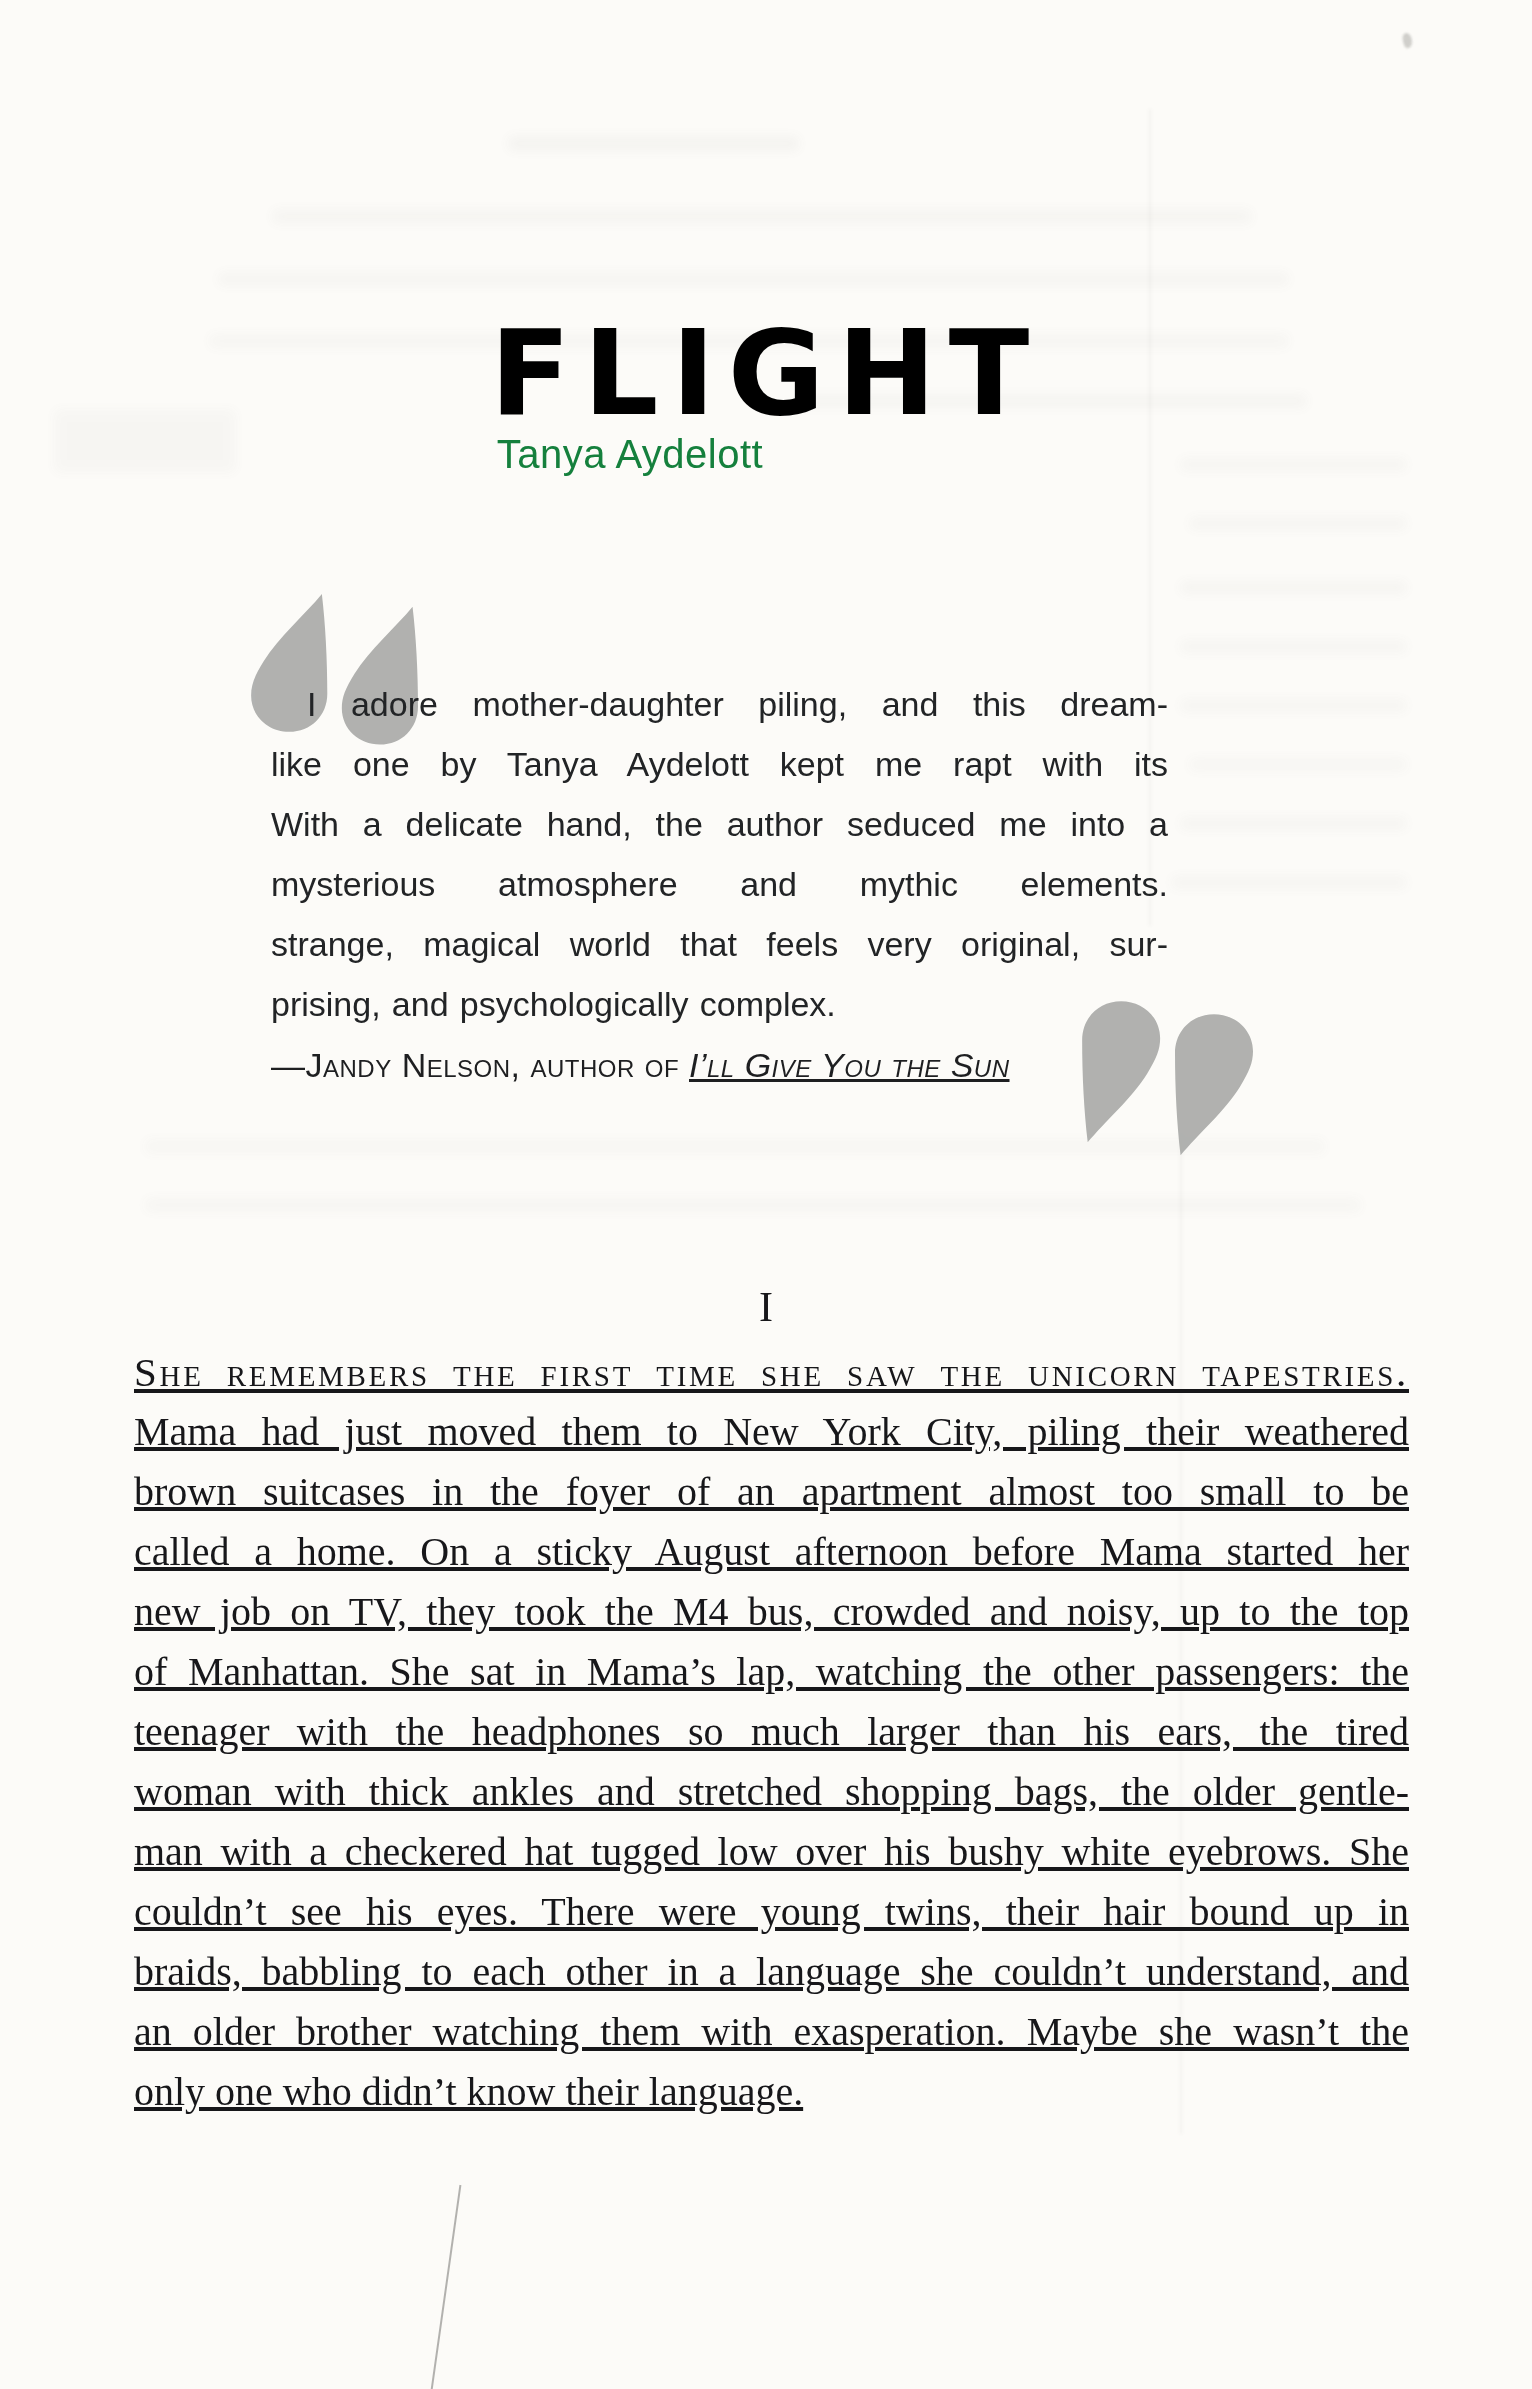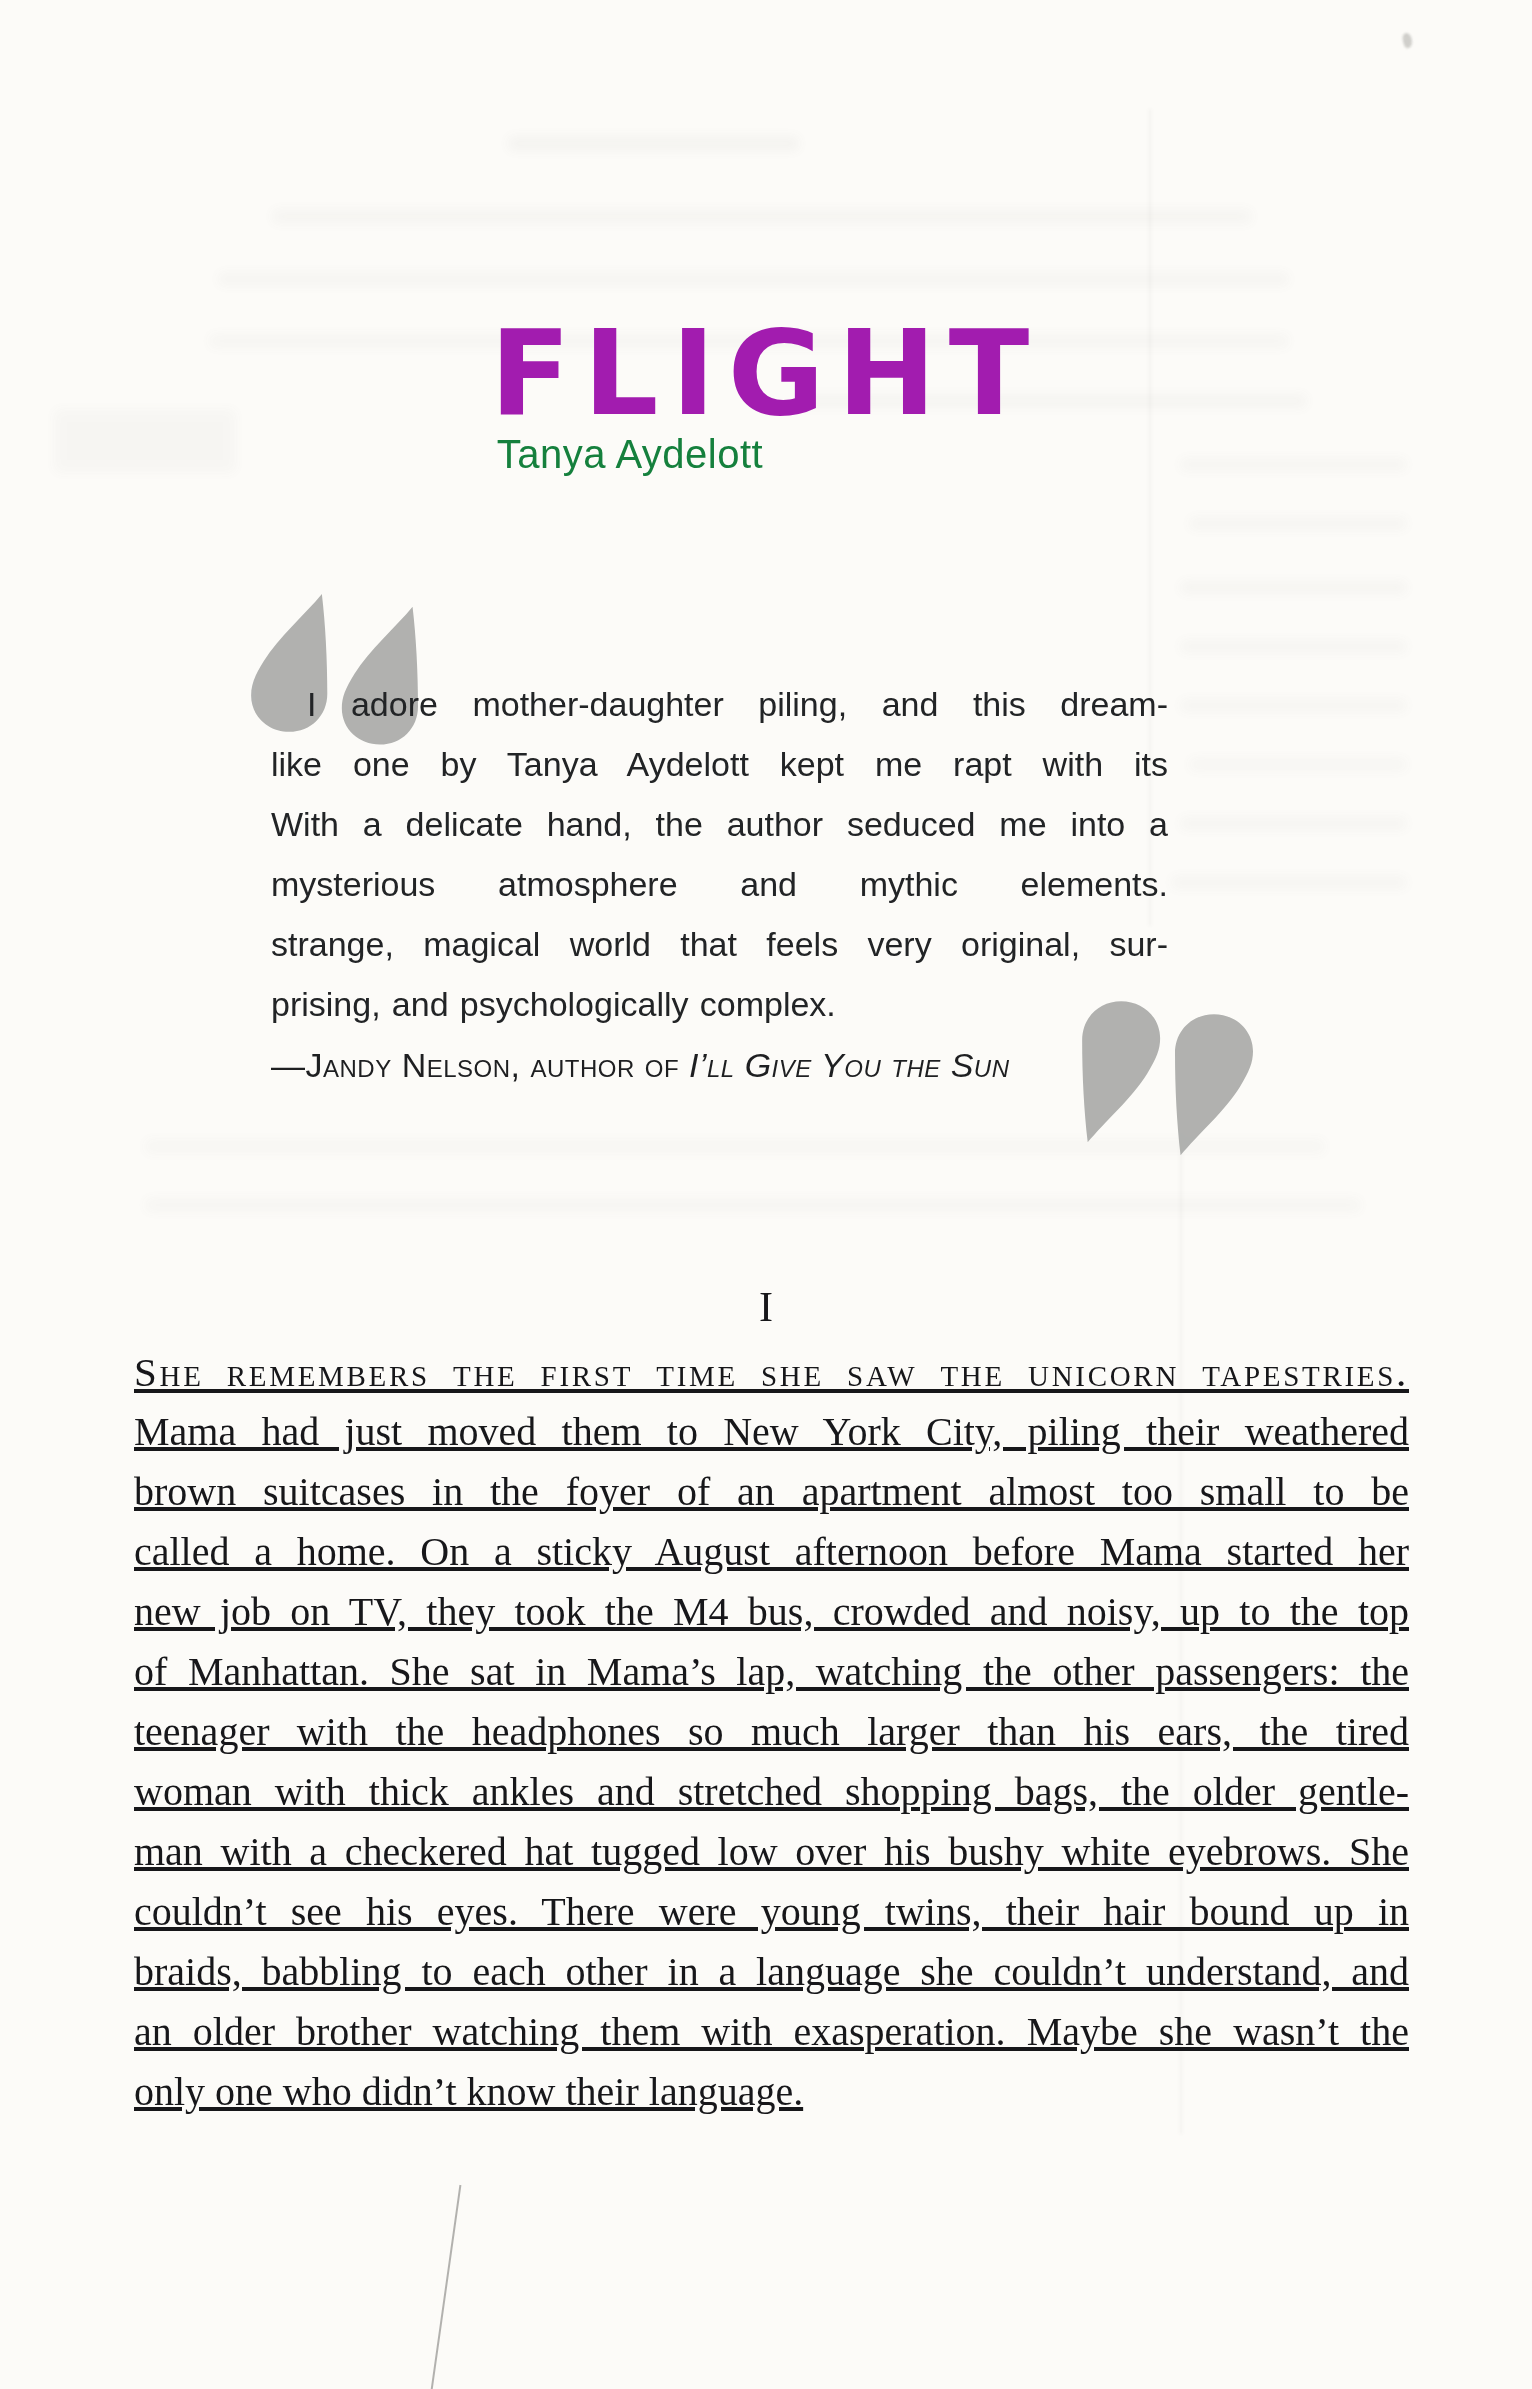--- a/index.html
+++ b/index.html
@@ -28,21 +28,21 @@
     background:rgba(125,125,120,.35);filter:blur(0.9px);transform:rotate(-14deg);
   }
   
   .title{
     position:absolute;top:314px;left:0;width:1532px;
     text-align:center;
     font-family:"DejaVu Sans", sans-serif;
     font-weight:bold;
     font-size:118px;line-height:118px;
     letter-spacing:12.7px;
-    color:#a21caf;
+    color:#000000;
   }
   .author{
     position:absolute;top:430px;left:0;width:1260px;
     text-align:center;
     font-family:"Liberation Sans", sans-serif;
     font-size:40px;line-height:49px;
     letter-spacing:0.5px;
     color:#15803d;
   }
   
@@ -66,21 +66,21 @@
   .bline.last{text-align:left;text-align-last:left;}
   .attribution{
     position:absolute;left:271px;top:1037px;width:890px;z-index:2;
     font-family:"Liberation Sans", sans-serif;
     font-variant:small-caps;
     font-size:34px;line-height:56px;
     letter-spacing:0.5px;
     color:#1e1f21;
     white-space:nowrap;
   }
-  .attribution .book{font-style:italic;}
+  .attribution .book{font-style:italic;text-decoration:underline;}
   
   .section-marker{
     position:absolute;top:1284px;left:0;width:1532px;
     text-align:center;
     font-size:42px;line-height:47px;color:#17171a;
   }
   .bodytext{
     position:absolute;left:134px;top:1342px;width:1275px;
     font-size:40px;color:#17171a;text-decoration:underline;
   }

